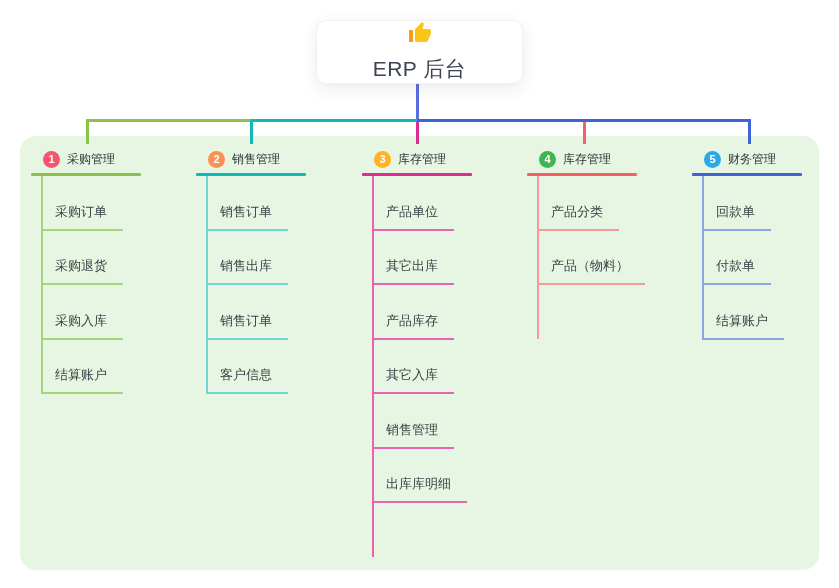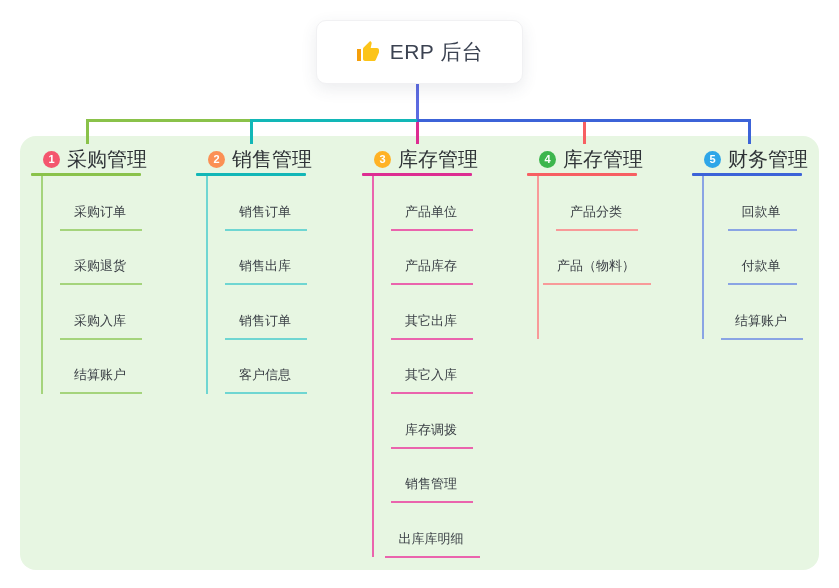--- a/index.html
+++ b/index.html
@@ -7,43 +7,43 @@
     position:relative;width:839px;height:588px;background:#ffffff;overflow:hidden;
     font-family:"Liberation Sans", sans-serif;color:#333;
   }
   
   .panel{position:absolute;left:20px;top:136px;width:799px;height:434px;
     background:#e7f6e2;border-radius:16px;}
   
   .root-card{position:absolute;left:316px;top:20px;width:205px;height:62px;
     background:#fff;border-radius:10px;border:1px solid #f1f1f3;
     box-shadow:0 5px 16px rgba(60,70,90,.10);
-    display:flex;align-items:center;justify-content:center;gap:10px;z-index:3;}
+    display:flex;align-items:center;justify-content:center;gap:10px;z-index:3;flex-direction:column;}
   .root-label{font-size:21px;font-weight:500;color:#3b4251;letter-spacing:.5px;}
   .thumb-icon{width:24px;height:24px;display:block;}
   
   .cline{position:absolute;z-index:1;}
   .root-vline{left:416px;top:82px;width:3px;height:40px;background:#5c6be1;}
   .seg{top:119px;height:3px;}
   .elbow{width:3px;top:119px;height:25px;}
   .elbow.low{top:122px;height:22px;}
   .c-line{background:var(--line);}
   
   .branch{position:absolute;top:150px;width:130px;z-index:2;}
   .title-row{display:flex;align-items:center;gap:7px;padding-left:12px;height:19px;cursor:pointer;}
   .badge{width:17px;height:17px;border-radius:50%;background:var(--badge);
     color:#fff;font-size:11px;font-weight:bold;line-height:17px;text-align:center;flex:0 0 17px;}
-  .btitle{font-size:20px;font-weight:500;color:#2f3337;white-space:nowrap;}
+  .btitle{font-size:12px;font-weight:500;color:#2f3337;white-space:nowrap;}
   .title-line{margin-top:4px;width:110px;height:3px;background:var(--line);border-radius:1px;}
   .children{position:relative;}
   .vline{position:absolute;left:10px;top:0;width:2px;background:var(--child-line);}
   .b-4rows .vline{height:218px;}
   .b-7rows .vline{height:381px;}
   .b-3rows .vline{height:163px;}
-  .child{height:54.5px;display:flex;align-items:flex-end;cursor:pointer;justify-content:center;}
+  .child{height:54.5px;display:flex;align-items:flex-end;cursor:pointer;}
   .child-inner{margin-left:10px;padding:0 16px 8px 14px;
     border-bottom:2px solid var(--child-line);white-space:nowrap;}
   .child-label{font-size:13px;color:#3a3f45;}
 </style>
 </head>
 <body>
 
 <div class="stage">
 
   <div class="panel"></div>
@@ -117,30 +117,27 @@
       <span class="badge">3</span>
       <span class="btitle">库存管理</span>
     </div>
     <div class="title-line"></div>
     <div class="children">
       <div class="vline"></div>
       <div class="child">
           <div class="child-inner"><span class="child-label">产品单位</span></div>
         </div>
       <div class="child">
+          <div class="child-inner"><span class="child-label">其它出库</span></div>
+        </div>
+      <div class="child">
           <div class="child-inner"><span class="child-label">产品库存</span></div>
         </div>
       <div class="child">
-          <div class="child-inner"><span class="child-label">其它出库</span></div>
-        </div>
-      <div class="child">
           <div class="child-inner"><span class="child-label">其它入库</span></div>
-        </div>
-      <div class="child">
-          <div class="child-inner"><span class="child-label">库存调拨</span></div>
         </div>
       <div class="child">
           <div class="child-inner"><span class="child-label">销售管理</span></div>
         </div>
       <div class="child">
           <div class="child-inner"><span class="child-label">出库库明细</span></div>
         </div>
     </div>
   </div>
 

